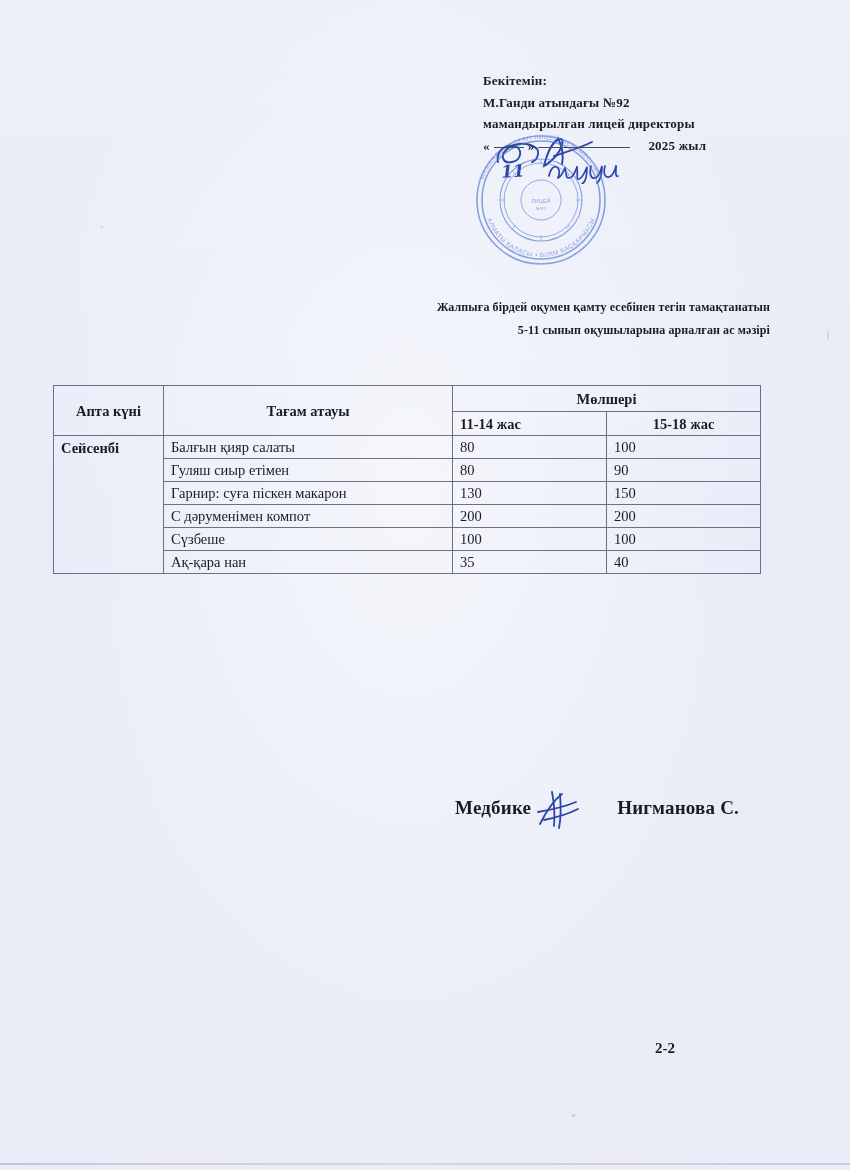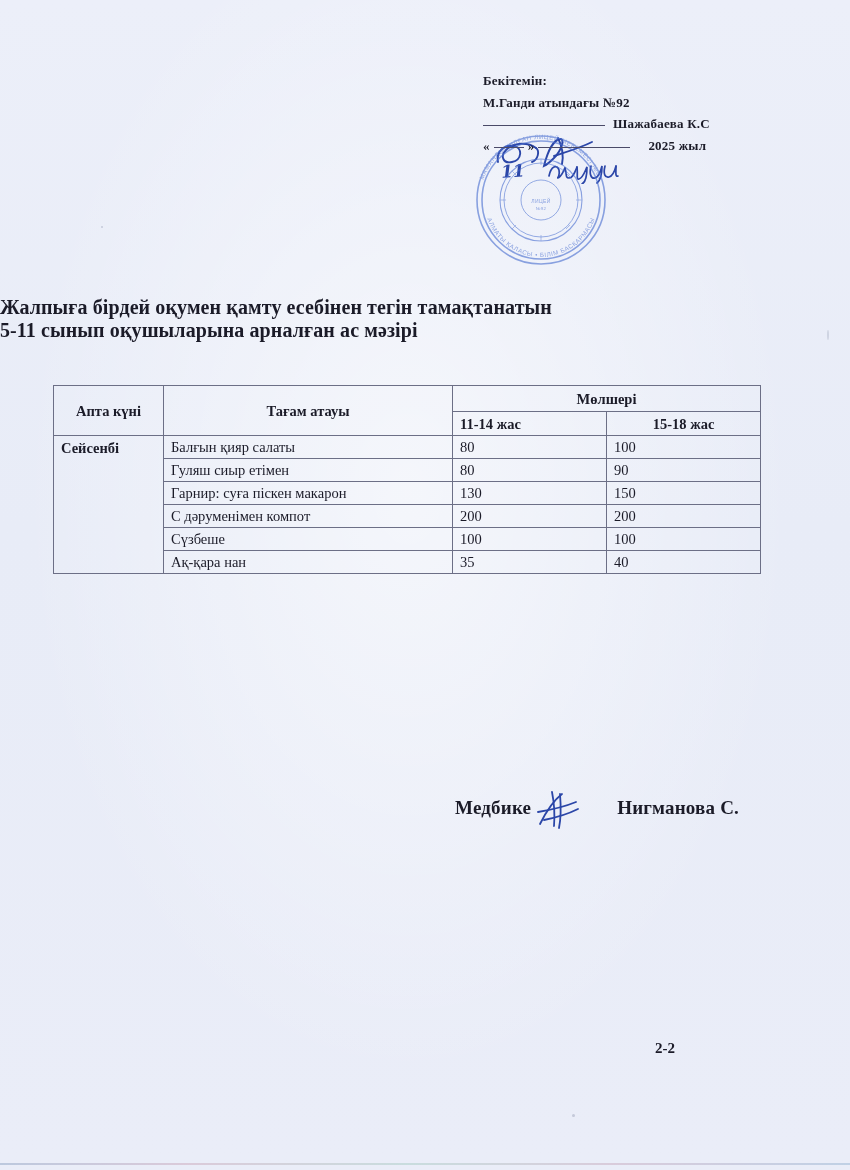--- a/index.html
+++ b/index.html
@@ -104,23 +104,23 @@
     z-index: 2;
     opacity: 0.62;
   }
 
   
   .doc-title {
     position: absolute;
     left: 0;
     top: 296px;
     width: 770px;
-    text-align: left;
-    font-weight: bold;
-    font-size: 20px;
+    text-align: right;
+    font-weight: bold;
+    font-size: 12px;
     line-height: 23px;
     letter-spacing: 0.1px;
   }
 
   
   .menu-table {
     position: absolute;
     left: 53px;
     top: 385px;
     width: 707px;
@@ -210,24 +210,22 @@
     <text><textPath href="#arcTop" startOffset="50%" text-anchor="middle">МАМАНДЫРЫЛҒАН ЛИЦЕЙ МЕКЕМЕСІ №92</textPath></text>
     <text><textPath href="#arcBot" startOffset="50%" text-anchor="middle">АЛМАТЫ ҚАЛАСЫ • БІЛІМ БАСҚАРМАСЫ</textPath></text>
   </g>
   <text x="73" y="75" fill="#4a6fd0" font-family="'Liberation Sans', sans-serif" font-size="5" text-anchor="middle" letter-spacing="0.4">ЛИЦЕЙ</text>
   <text x="73" y="82" fill="#4a6fd0" font-family="'Liberation Sans', sans-serif" font-size="4.4" text-anchor="middle" letter-spacing="0.3">№92</text>
 </svg>
 
 <div class="approval">
   <div class="line">Бекітемін:</div>
   <div class="line">М.Ганди атындағы №92</div>
-
-  <div class="sign-row">
-    <span class="sign-rule"></span><span>Шажабаева К.С</span>
-  </div>
+  <div class="line">мамандырылған лицей директоры</div>
+
 
   <div class="date-row">
     <span class="q">«</span><span class="rule-short"></span><span class="q">»</span><span class="rule-mid"></span><span style="display:inline-block;width:14px"></span><span>2025 жыл</span>
   </div>
 </div>
 
 <svg class="hand" style="left:492px;top:136px;width:120px;height:36px;" viewBox="0 0 120 36" xmlns="http://www.w3.org/2000/svg">
   <g fill="none" stroke="#2b46a8" stroke-width="1.9" stroke-linecap="round">
     <path d="M6,26 C4,16 12,8 22,10 C31,12 30,24 20,26 C11,28 8,20 14,14 C22,6 36,6 44,12"></path>
     <path d="M44,12 C48,15 46,24 40,26"></path>

